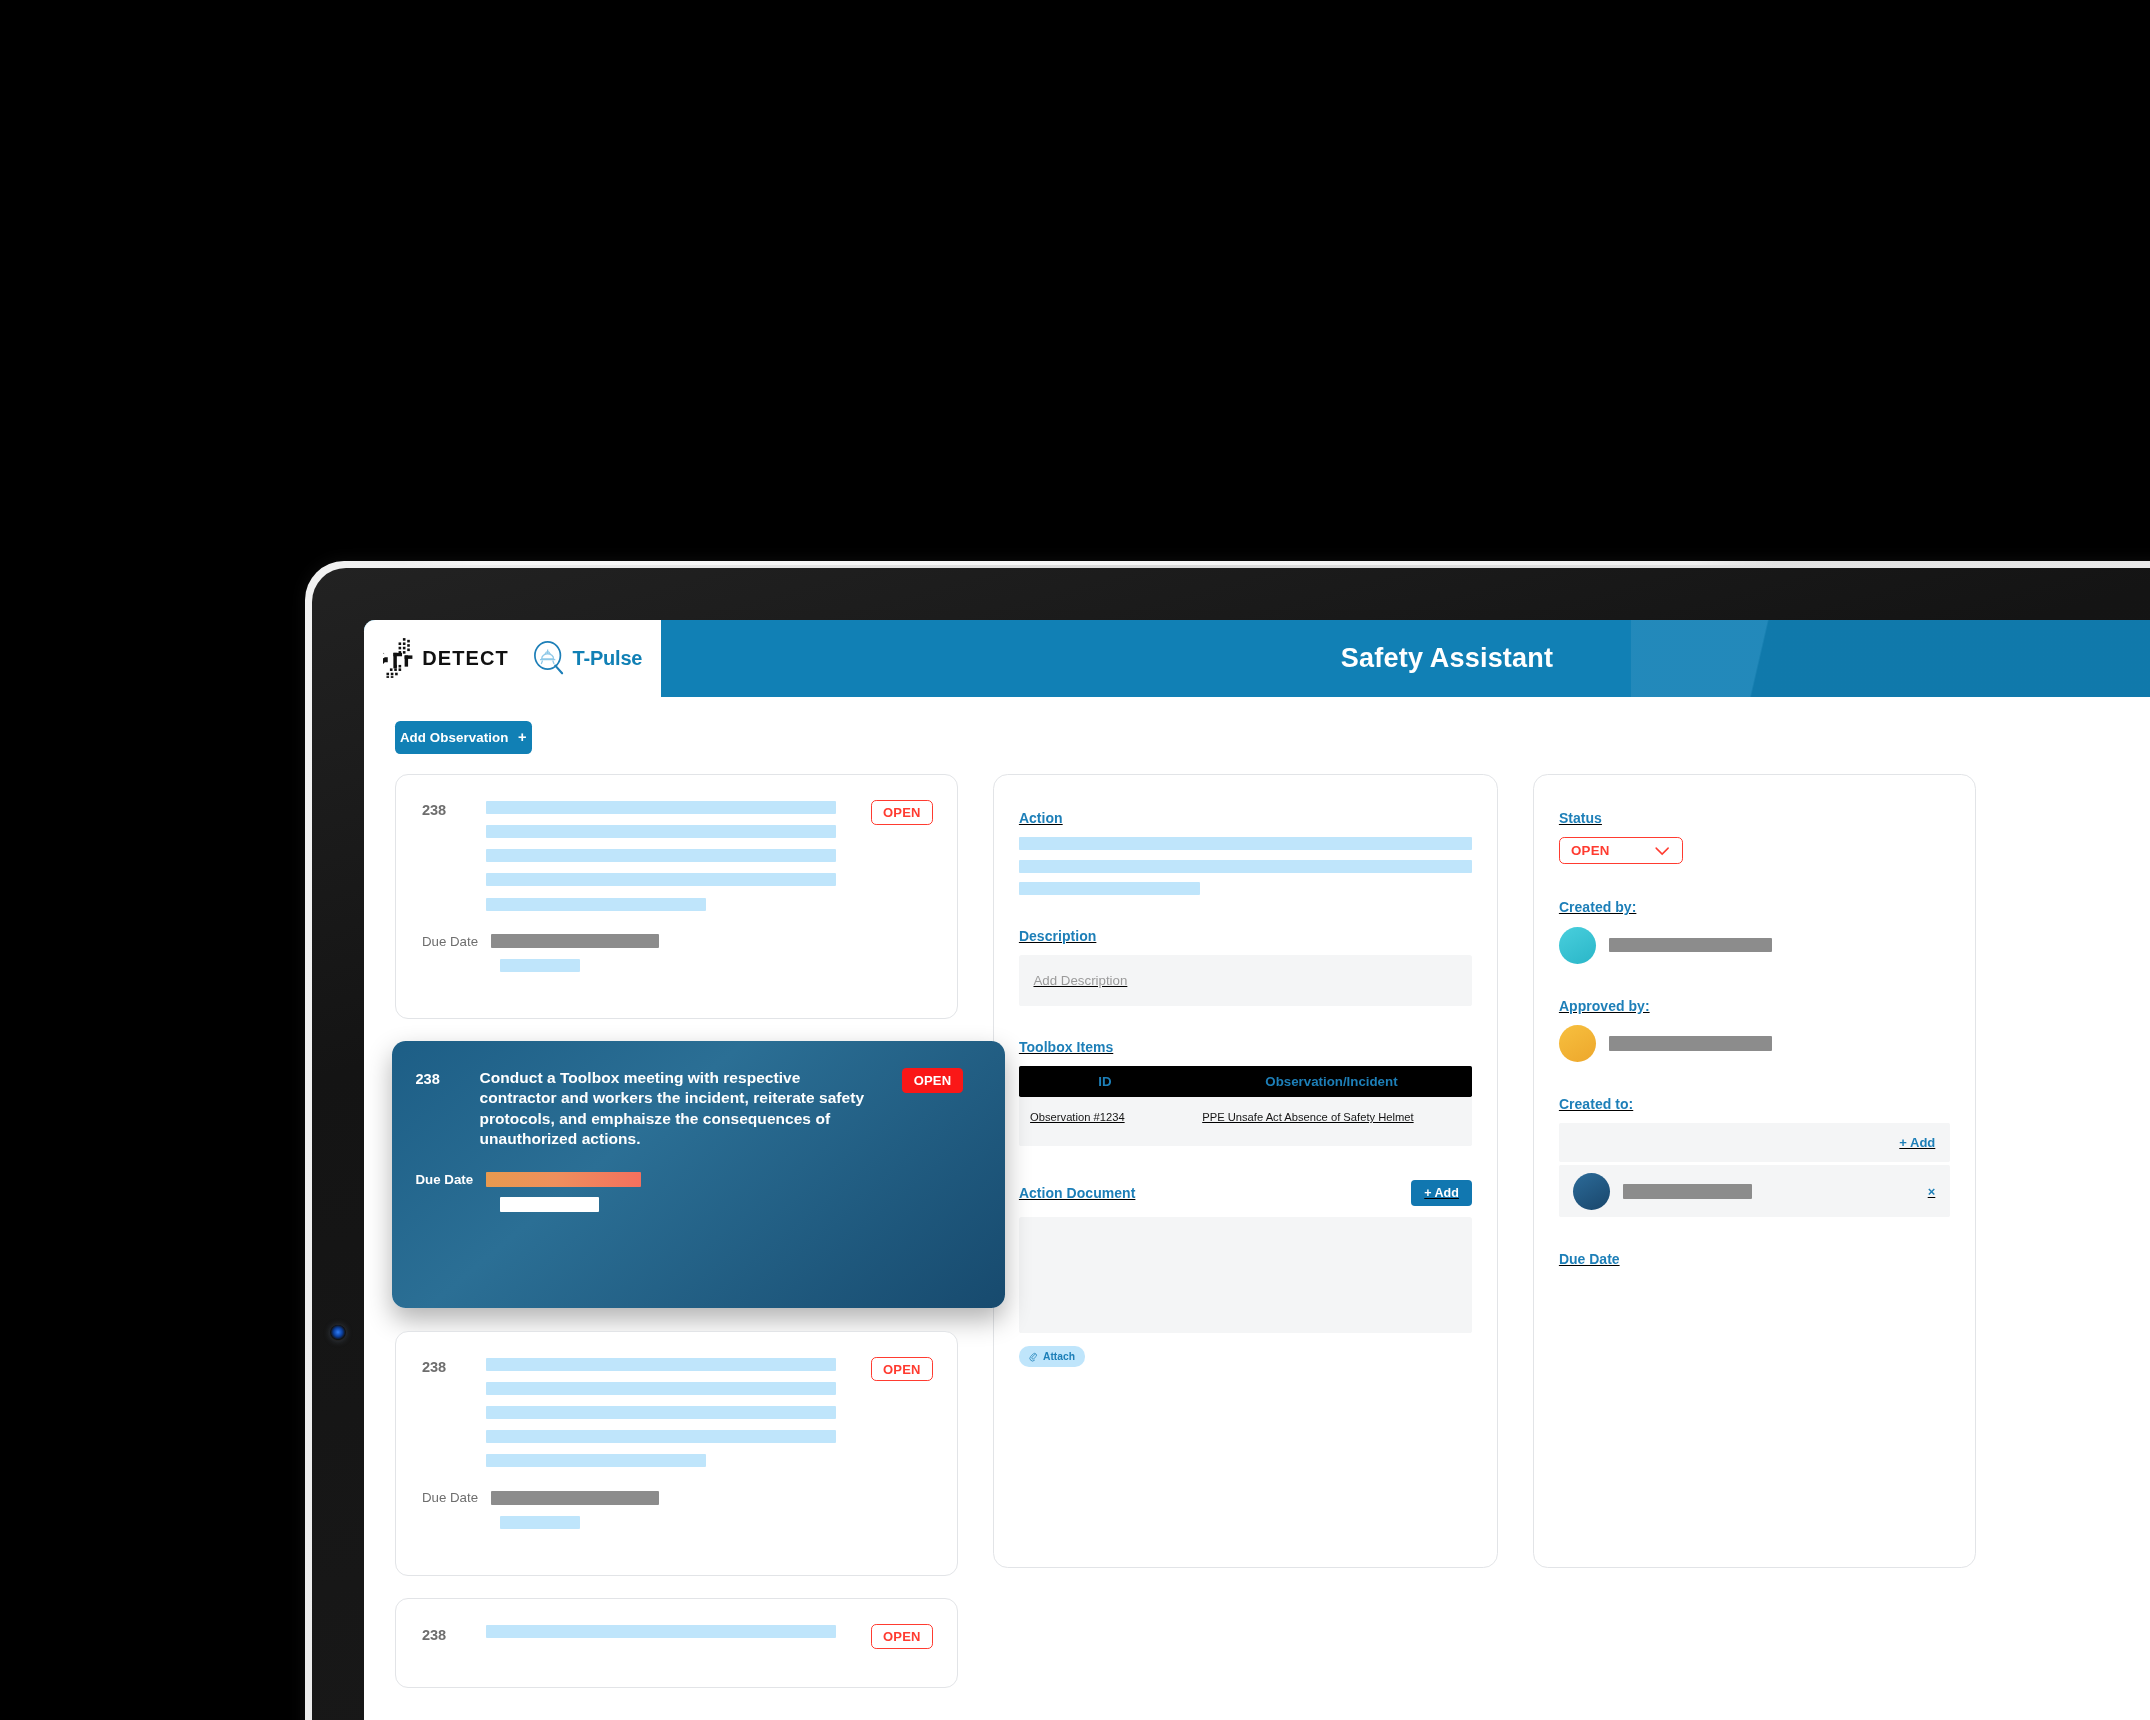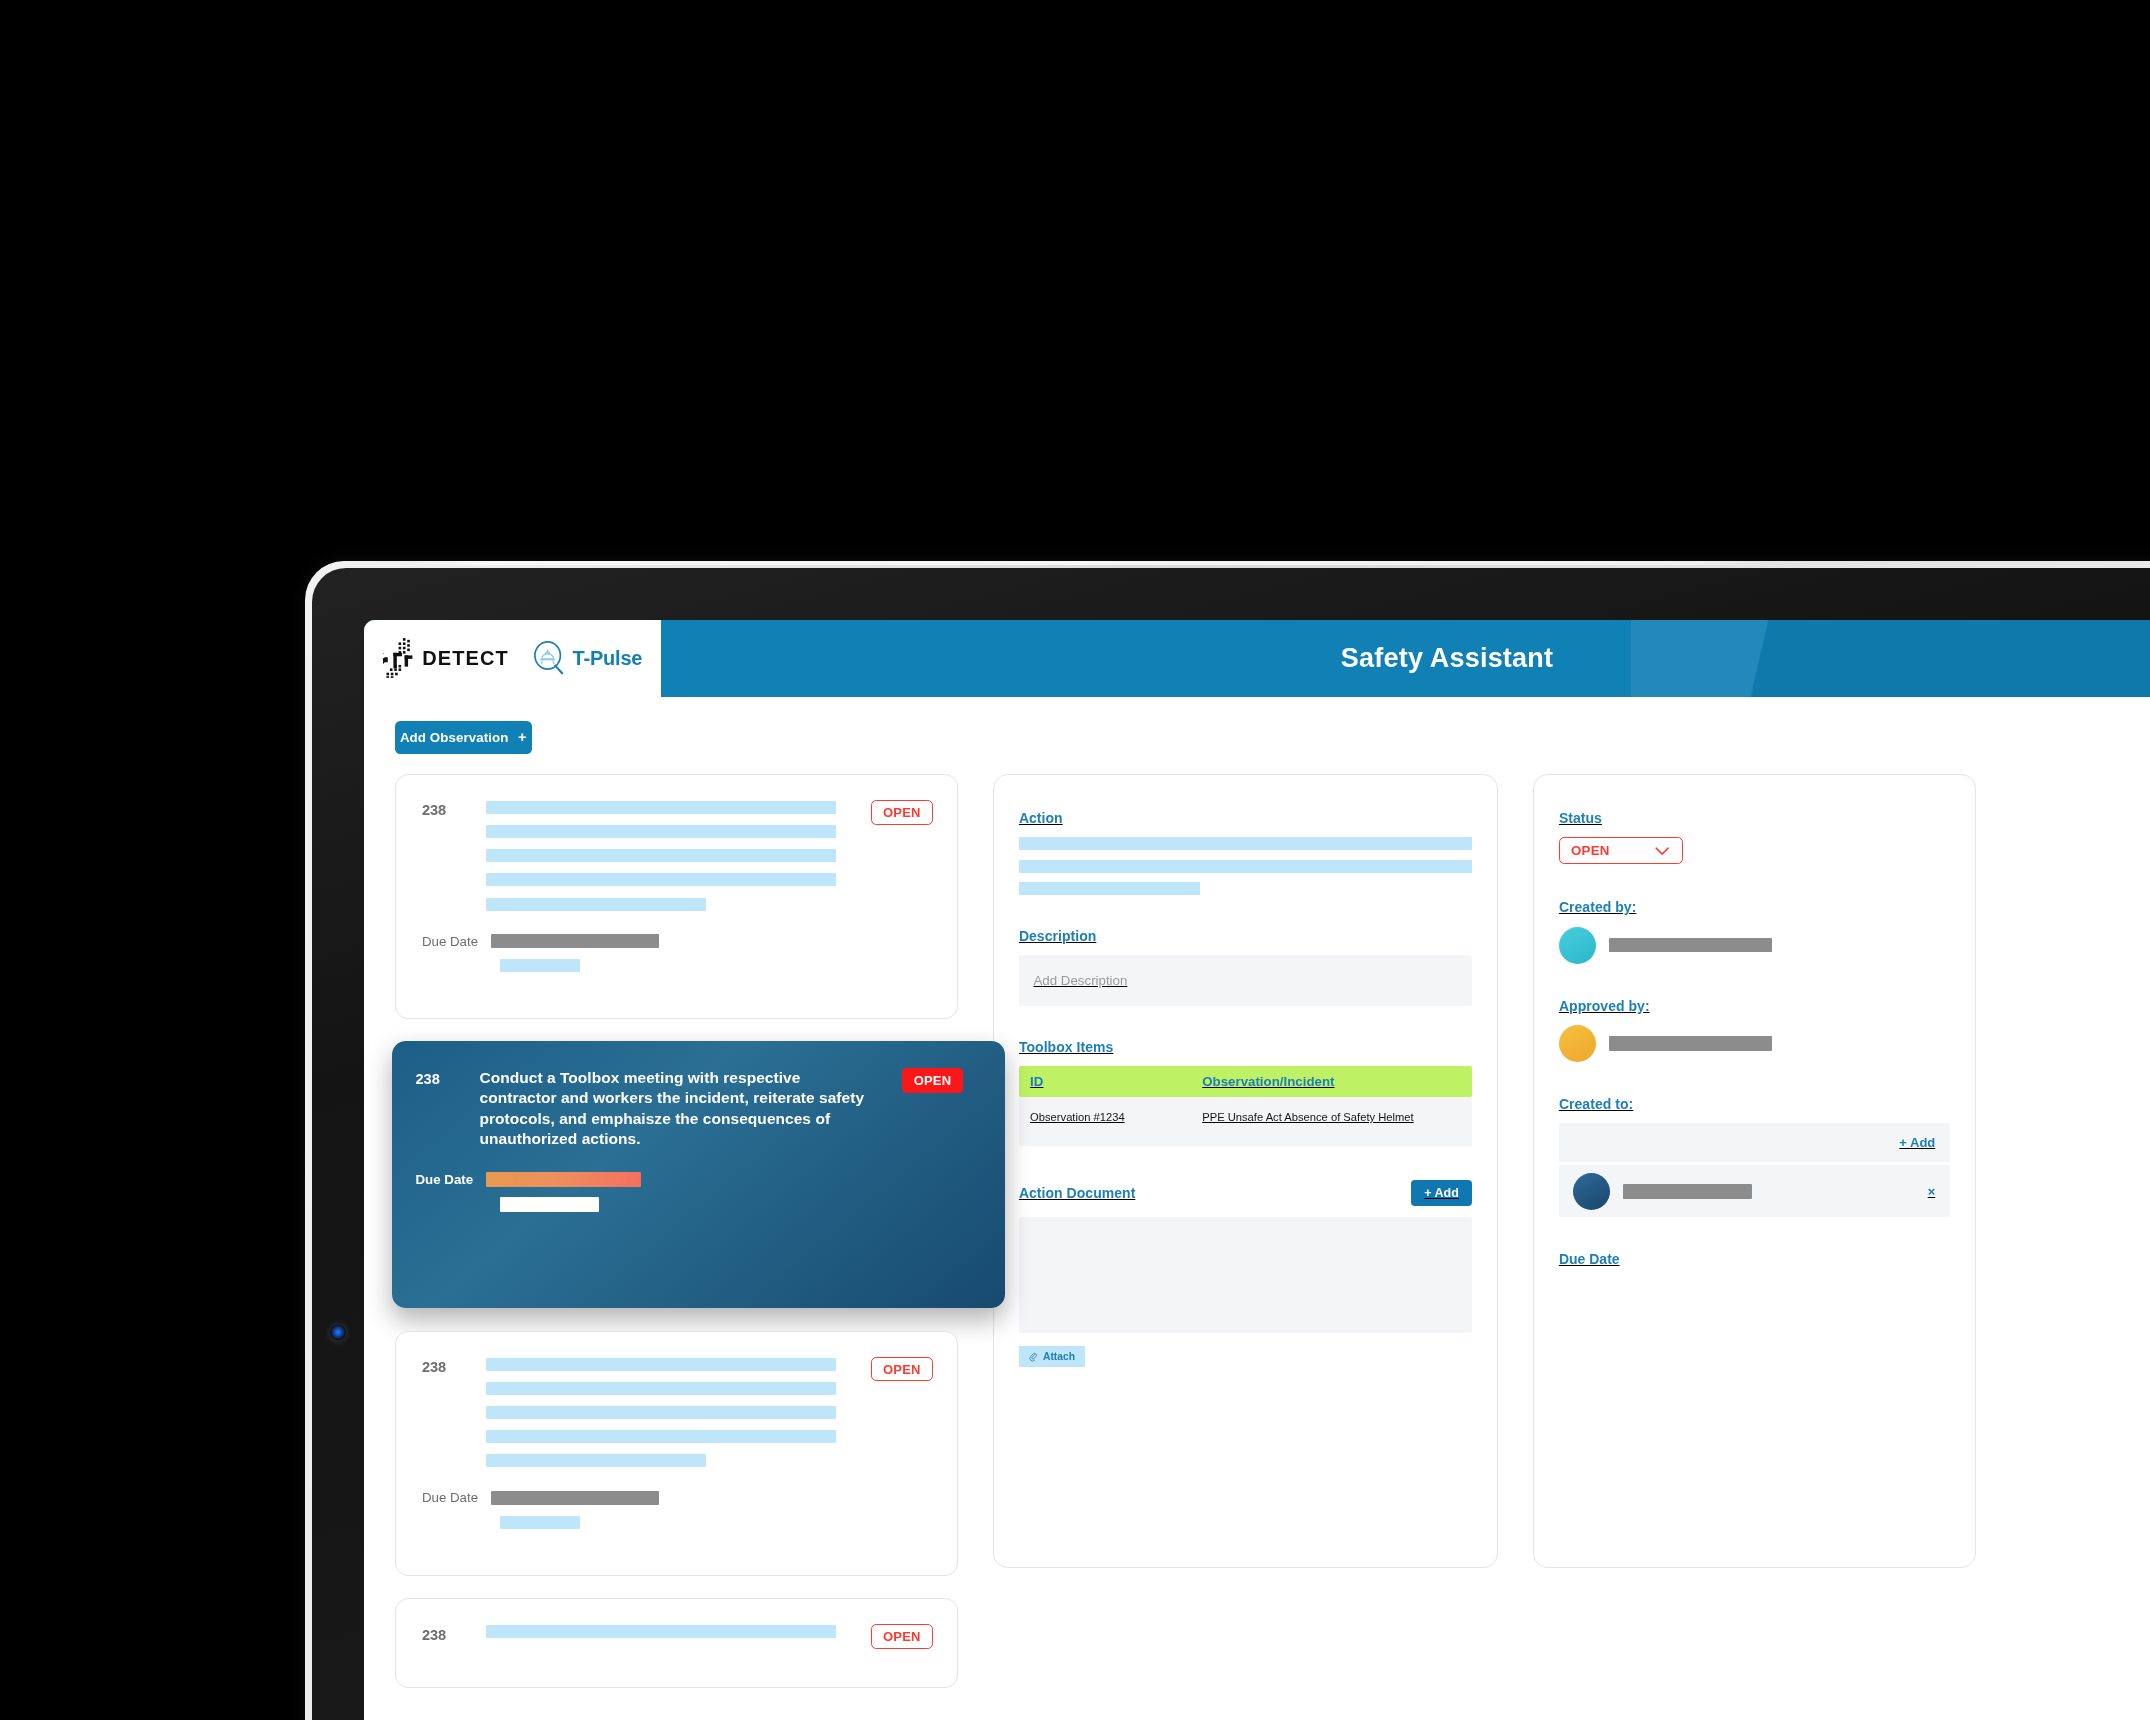--- a/index.html
+++ b/index.html
@@ -170,40 +170,40 @@
   }
   #action-lines { display:flex; flex-direction: column; gap: 9.5px; margin-bottom: 33px; }
   #description-box {
     background: #f4f5f6; border-radius: 2.6px; height: 51px;
     display:flex; align-items:center; padding: 0 14.6px; margin-bottom: 33px;
   }
   #description-placeholder { color: #9a9a9a; font-size: 13.3px; }
 
   #linked-table { width: 100%; border-collapse: collapse; margin-bottom: 34px; }
   #linked-table th {
-    background: #bef264; color: #1d7fb8; font-size: 13.3px; font-weight: 700;
-    text-align: left; padding: 7.7px 11.2px;
+    background: #000000; color: #1d7fb8; font-size: 13.3px; font-weight: 700;
+    text-align: center; padding: 7.7px 11.2px;
   }
   #linked-table th:first-child { border-radius: 1.7px 0 0 1.7px; width: 38%; }
   #linked-table th:last-child  { border-radius: 0 1.7px 1.7px 0; }
   #linked-table td {
     background: #f4f5f6; color: #151515; font-size: 11.2px; padding: 14.6px 11.2px 22.4px 11.2px;
   }
   #linked-table td:first-child { border-radius: 0 0 0 1.7px; }
   #linked-table td:last-child  { border-radius: 0 0 1.7px 0; }
 
   #action-doc-head { display:flex; align-items:center; justify-content:space-between; margin-bottom: 11.2px; }
   #action-doc-add {
     background:#1177b0; color:#ffffff; border:none; border-radius: 3.9px;
     font-size: 12.5px; font-weight: 700; padding: 6px 13px; cursor:pointer;
   }
   #action-doc-box { background:#f4f5f6; border-radius: 2.6px; height: 116px; margin-bottom: 13px; }
   #attach-btn {
     display:inline-flex; align-items:center; gap: 4.3px;
-    background:#bfe5fb; color:#1d7fb8; border:none; border-radius: 1px;
+    background:#bfe5fb; color:#1d7fb8; border:none; border-radius: 10px;
     font-size: 10.3px; font-weight: 700; padding: 5.2px 9.5px; cursor:pointer;
   }
   #attach-btn svg { width: 10.3px; height: 10.3px; display:block; }
 
   
   #meta-panel { width: 443px; flex: 0 0 443px; min-height: 794px; }
   #status-select {
     display:inline-flex; align-items:center; justify-content: space-between; gap: 23px;
     border: 1.3px solid #ff3b30; border-radius: 5.2px;
     padding: 5.2px 11.2px; min-width: 124px; cursor:pointer; margin-bottom: 35px;

